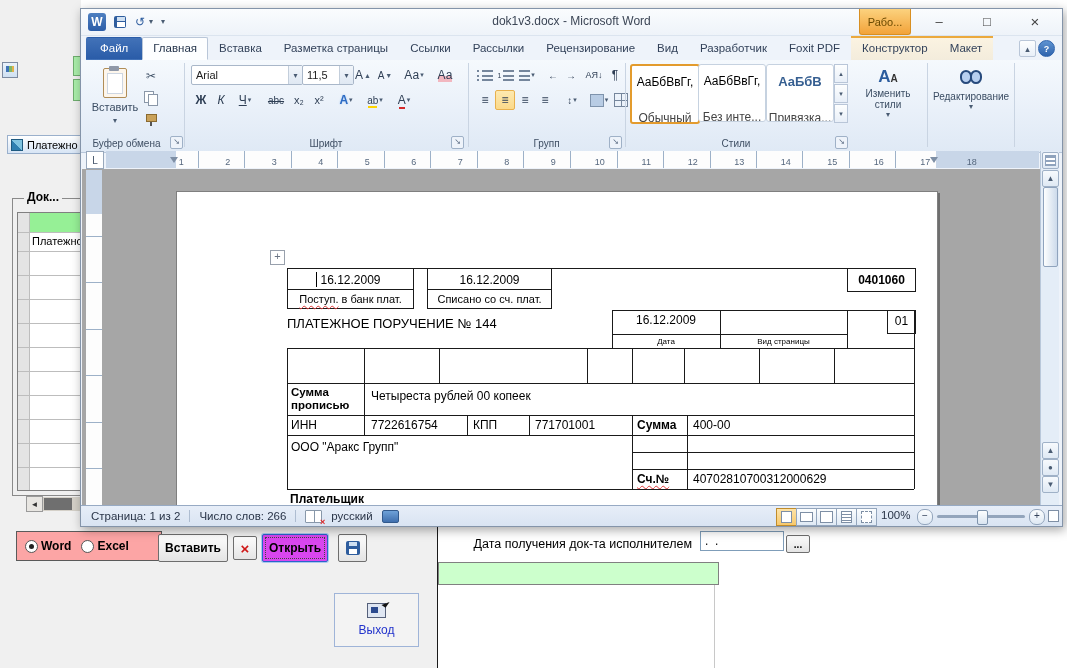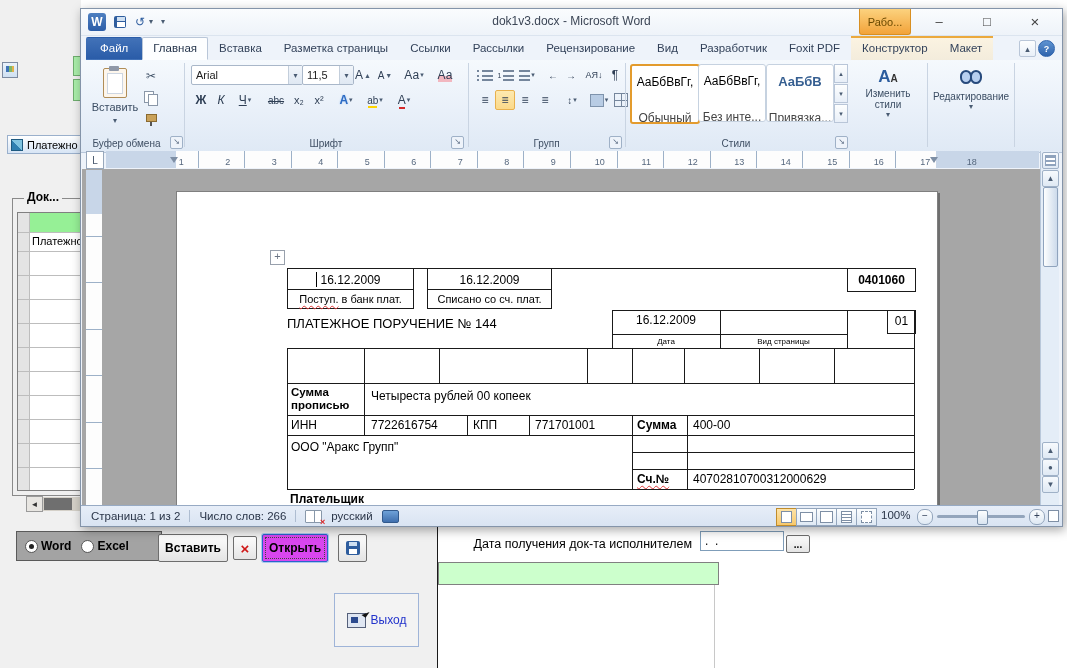--- a/index.html
+++ b/index.html
@@ -18,32 +18,32 @@
   .dokframe{border:1px solid #8a8a8a}
   .doklabel{background:#f0f0f0;font-weight:bold;font-size:12px;padding:0 3px}
   .grid{background:#fff;border:1px solid #808080;overflow:hidden}
   .grow{display:flex;border-bottom:1px solid #bdbdbd}
   .gsel{width:11px;background:#e4e4e4;border-right:1px solid #bdbdbd;flex:0 0 auto}
   .gcell{flex:1;font-size:11px;padding:2px 2px;overflow:hidden;white-space:nowrap}
   .ghead{background:#96f096}
   .hscroll{background:#d4d0c8;display:flex;align-items:center}
   .sbtn{width:15px;height:14px;background:#e8e6e2;border:1px solid #9a9a9a;font-size:8px;display:flex;align-items:center;justify-content:center;color:#333}
   .hthumb{width:28px;height:12px;background:#6f6f6f;margin-left:1px}
-  .radiobox{border:1px solid #5a5a5a;background:#a3a3a3;display:flex;align-items:center;gap:10px;padding:0 8px;font-size:12px;font-weight:bold}
+  .radiobox{border:1px solid #5a5a5a;background:#fca5a5;display:flex;align-items:center;gap:10px;padding:0 8px;font-size:12px;font-weight:bold}
   .radio{width:11px;height:11px;border:1px solid #555;border-radius:50%;background:#fff;display:inline-flex;align-items:center;justify-content:center;margin-right:3px;flex:0 0 auto}
   .radio .dot{width:5px;height:5px;border-radius:50%;background:#222}
   .appbtn{background:linear-gradient(#fdfdfd,#e4e4e4);border:1px solid #6e6e6e;border-radius:2px;font-size:12px;font-weight:bold;display:flex;align-items:center;justify-content:center}
   .openbtn{background:#d946ef;border:1px solid #2b65c9;box-shadow:0 0 0 1px #a9c8ef;outline:1px dotted #444;outline-offset:-4px}
   .xbtn{color:#cf1717;font-size:15px;font-weight:bold}
   .floppy{width:14px;height:14px;background:#2e5d9e;border-radius:2px;position:relative;display:inline-block}
   .floppy::before{content:"";position:absolute;left:3px;top:1px;width:8px;height:4px;background:#cfe0f2}
   .floppy::after{content:"";position:absolute;left:3px;bottom:1px;width:8px;height:5px;background:#fff}
   .datefield{border:1px solid #7f9db9;background:#fff;font-size:12px;padding:0 4px;font-family:"Liberation Sans",sans-serif}
   .greenfield{background:#ccffcc;border:1px solid #808080}
-  .exitbtn{background:#f3f3f3;border:1px solid #9fb4d8;display:flex;flex-direction:row;align-items:center;justify-content:center;gap:5px}
+  .exitbtn{background:#f3f3f3;border:1px solid #9fb4d8;display:flex;flex-direction:column;align-items:center;justify-content:center;gap:5px}
   .exitbtn .cap{color:#2233cc;font-size:12px}
   .exitico{width:17px;height:13px;background:#dfe6f2;border:1px solid #55607a;position:relative}
   .exitico::before{content:"";position:absolute;left:3px;top:3px;width:7px;height:6px;background:#2c4a8e}
   .exitico::after{content:"";position:absolute;right:-3px;top:-4px;width:0;height:0;border-left:5px solid transparent;border-bottom:7px solid #111;transform:rotate(35deg)}
 
   
   .win{border:1px solid #8494a9;background:#eef3fa;box-shadow:2px 3px 10px rgba(0,0,0,.35)}
   .titlebar{position:relative;height:26px;background:linear-gradient(#fafcfe,#eef3f9);border-bottom:1px solid #dbe4ef}
   .wlogo{position:absolute;left:7px;top:4px;width:18px;height:18px;background:linear-gradient(#4e7fc0,#2b5da8);color:#fff;border-radius:3px;font-weight:bold;font-size:12px;display:flex;align-items:center;justify-content:center}
   .qat{position:absolute;top:4px;font-size:12px;color:#2e5d9e;display:flex;align-items:center;justify-content:center;width:18px;height:18px;border-radius:2px}

